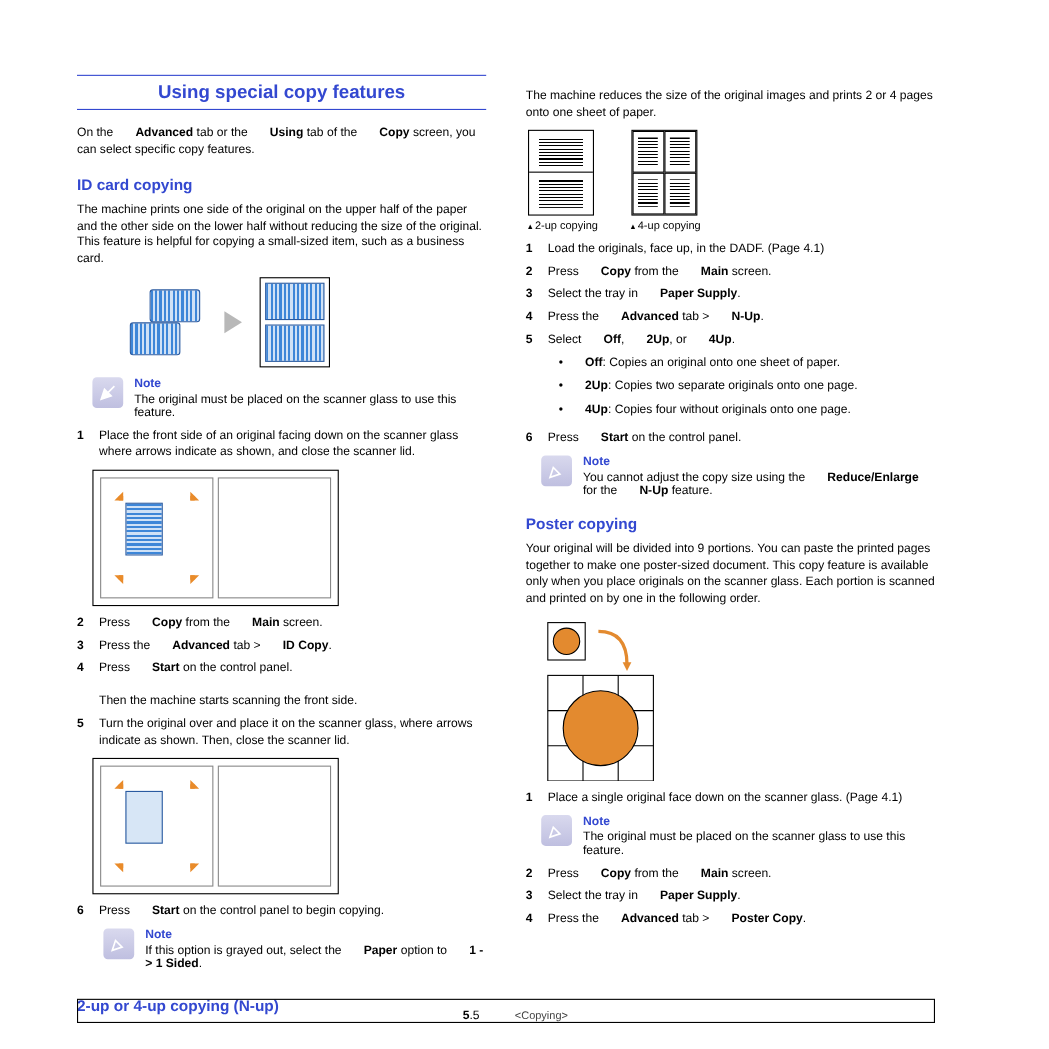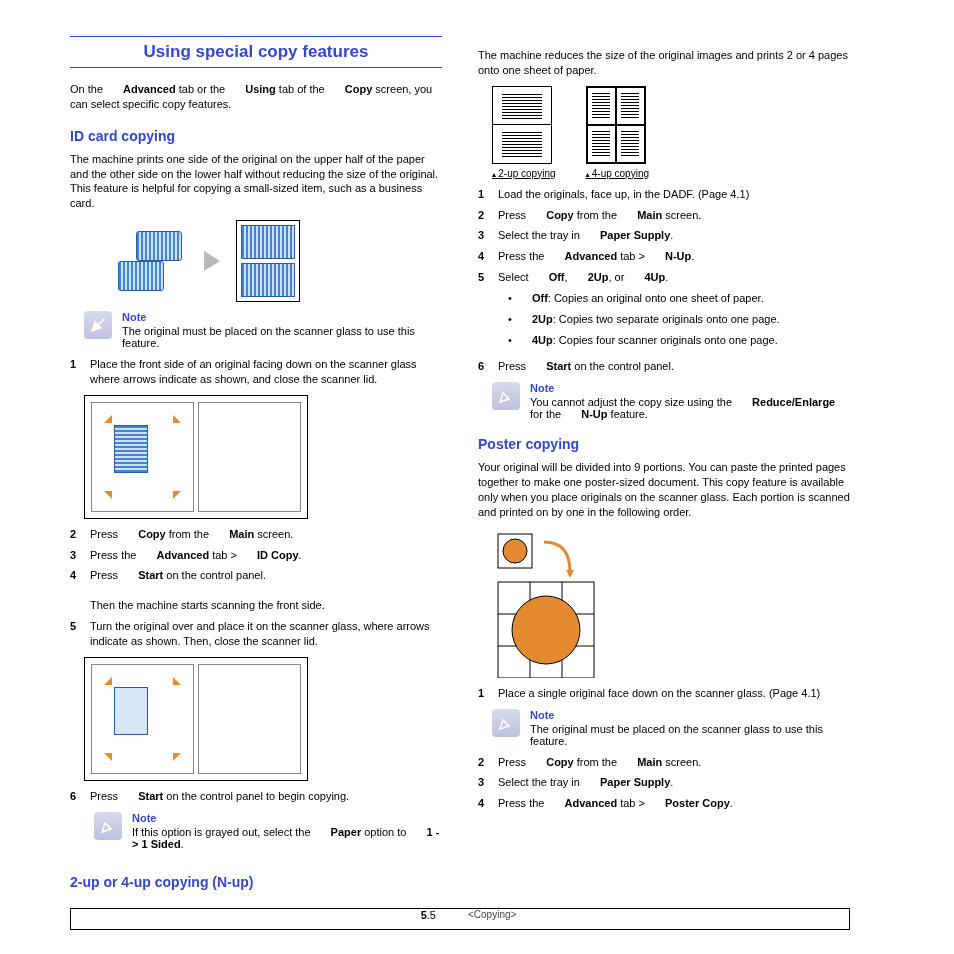--- a/index.html
+++ b/index.html
@@ -8,21 +8,21 @@
     color: #000;
     margin: 0;
     padding: 0;
     background: #fff;
   }
   .page {
     width: 920px;
     height: 954px;
     position: relative;
     box-sizing: border-box;
-    padding: 28px 70px 30px 70px;
+    padding: 60px 70px 30px 70px;
   }
   .cols {
     display: flex;
     gap: 36px;
   }
   .col {
     flex: 1;
     min-width: 0;
   }
   .section-title {
@@ -75,35 +75,35 @@
   .card {
     position:absolute; left:22px; top:22px; width:32px; height:46px;
     background: repeating-linear-gradient(0deg,#3d86d8,#3d86d8 2px,#cfe1f6 2px,#cfe1f6 4px);
     border:1px solid #2a5aa0;
   }
   .arrow-corner { position:absolute; width:0; height:0; border:4px solid transparent; }
   .ac-tl{ top:12px; left:12px; border-bottom-color:#e98b2a; border-right-color:#e98b2a;}
   .ac-tr{ top:12px; right:12px; border-bottom-color:#e98b2a; border-left-color:#e98b2a;}
   .ac-bl{ bottom:12px; left:12px; border-top-color:#e98b2a; border-right-color:#e98b2a;}
   .ac-br{ bottom:12px; right:12px; border-top-color:#e98b2a; border-left-color:#e98b2a;}
-  .fig-nup-wrap { display:flex; gap:30px; margin: 8px 0 6px 14px; text-decoration: underline; }
+  .fig-nup-wrap { display:flex; gap:30px; margin: 8px 0 6px 2px; }
   .nup-box { width:60px; height:78px; border:1px solid #000; box-sizing:border-box; display:flex; flex-direction:column;}
   .nup-cell { flex:1; border-bottom:1px solid #000; display:flex; align-items:center; justify-content:center; }
   .nup-cell:last-child{ border-bottom:none;}
   .nup-grid { display:grid; grid-template-columns:1fr 1fr; grid-template-rows:1fr 1fr; width:100%; height:100%;}
   .nup-grid > div{ border:0.5px solid #000; display:flex; align-items:center; justify-content:center;}
   .mini-page { width:70%; height:70%; background:repeating-linear-gradient(0deg,#000,#000 1px,#fff 1px,#fff 3px);}
   .nup-caption{ text-align:center; font-size:10px; margin-top:4px;}
   .nup-caption::before{ content:"▴ "; font-size:8px;}
   .fig-poster { width:140px; height:150px; margin:8px 0 8px 14px;}
   .footer {
     position:absolute; left:70px; right:70px; bottom:24px;
     border:1px solid #000; border-left:none; border-right:none;
     border-top:1px solid #000; border-bottom:1px solid #000;
-    display:flex; justify-content:center; align-items:flex-start;
+    display:flex; justify-content:center; align-items:flex-end;
     height:20px; gap:8px;
     border-left:1px solid #000; border-right:1px solid #000;
   }
   .footer .pg { font-size:11px;}
   .footer .ch { font-size:10px; color:#444;margin-left:24px;}
   .right-arrow{
     width:0;height:0;border-top:10px solid transparent;border-bottom:10px solid transparent;
     border-left:16px solid #b8b8b8;
   }
   .stack-cards{ position:relative; width:70px; height:60px;}
@@ -279,21 +279,21 @@
             <span class="n">4</span>
             <span class="t"><span>Press the </span><span class="bold">Advanced</span><span> tab &gt; </span><span class="bold">N-Up</span><span>.</span></span>
           </li>
         <li>
             <span class="n">5</span>
             <span class="t">
           <span>Select </span><span class="bold">Off</span><span>, </span><span class="bold">2Up</span><span>, or </span><span class="bold">4Up</span><span>.</span>
           <ul class="bullet-list">
             <li><span class="bold">Off</span><span>: Copies an original onto one sheet of paper.</span></li>
             <li><span class="bold">2Up</span><span>: Copies two separate originals onto one page.</span></li>
-            <li><span class="bold">4Up</span><span>: Copies four scanner originals onto one page.</span></li>
+            <li><span class="bold">4Up</span><span>: Copies four without originals onto one page.</span></li>
           </ul>
         </span>
           </li>
         <li>
             <span class="n">6</span>
             <span class="t"><span>Press </span><span class="bold">Start</span><span> on the control panel.</span></span>
           </li>
       </ol>
 
       <div class="note-row">

